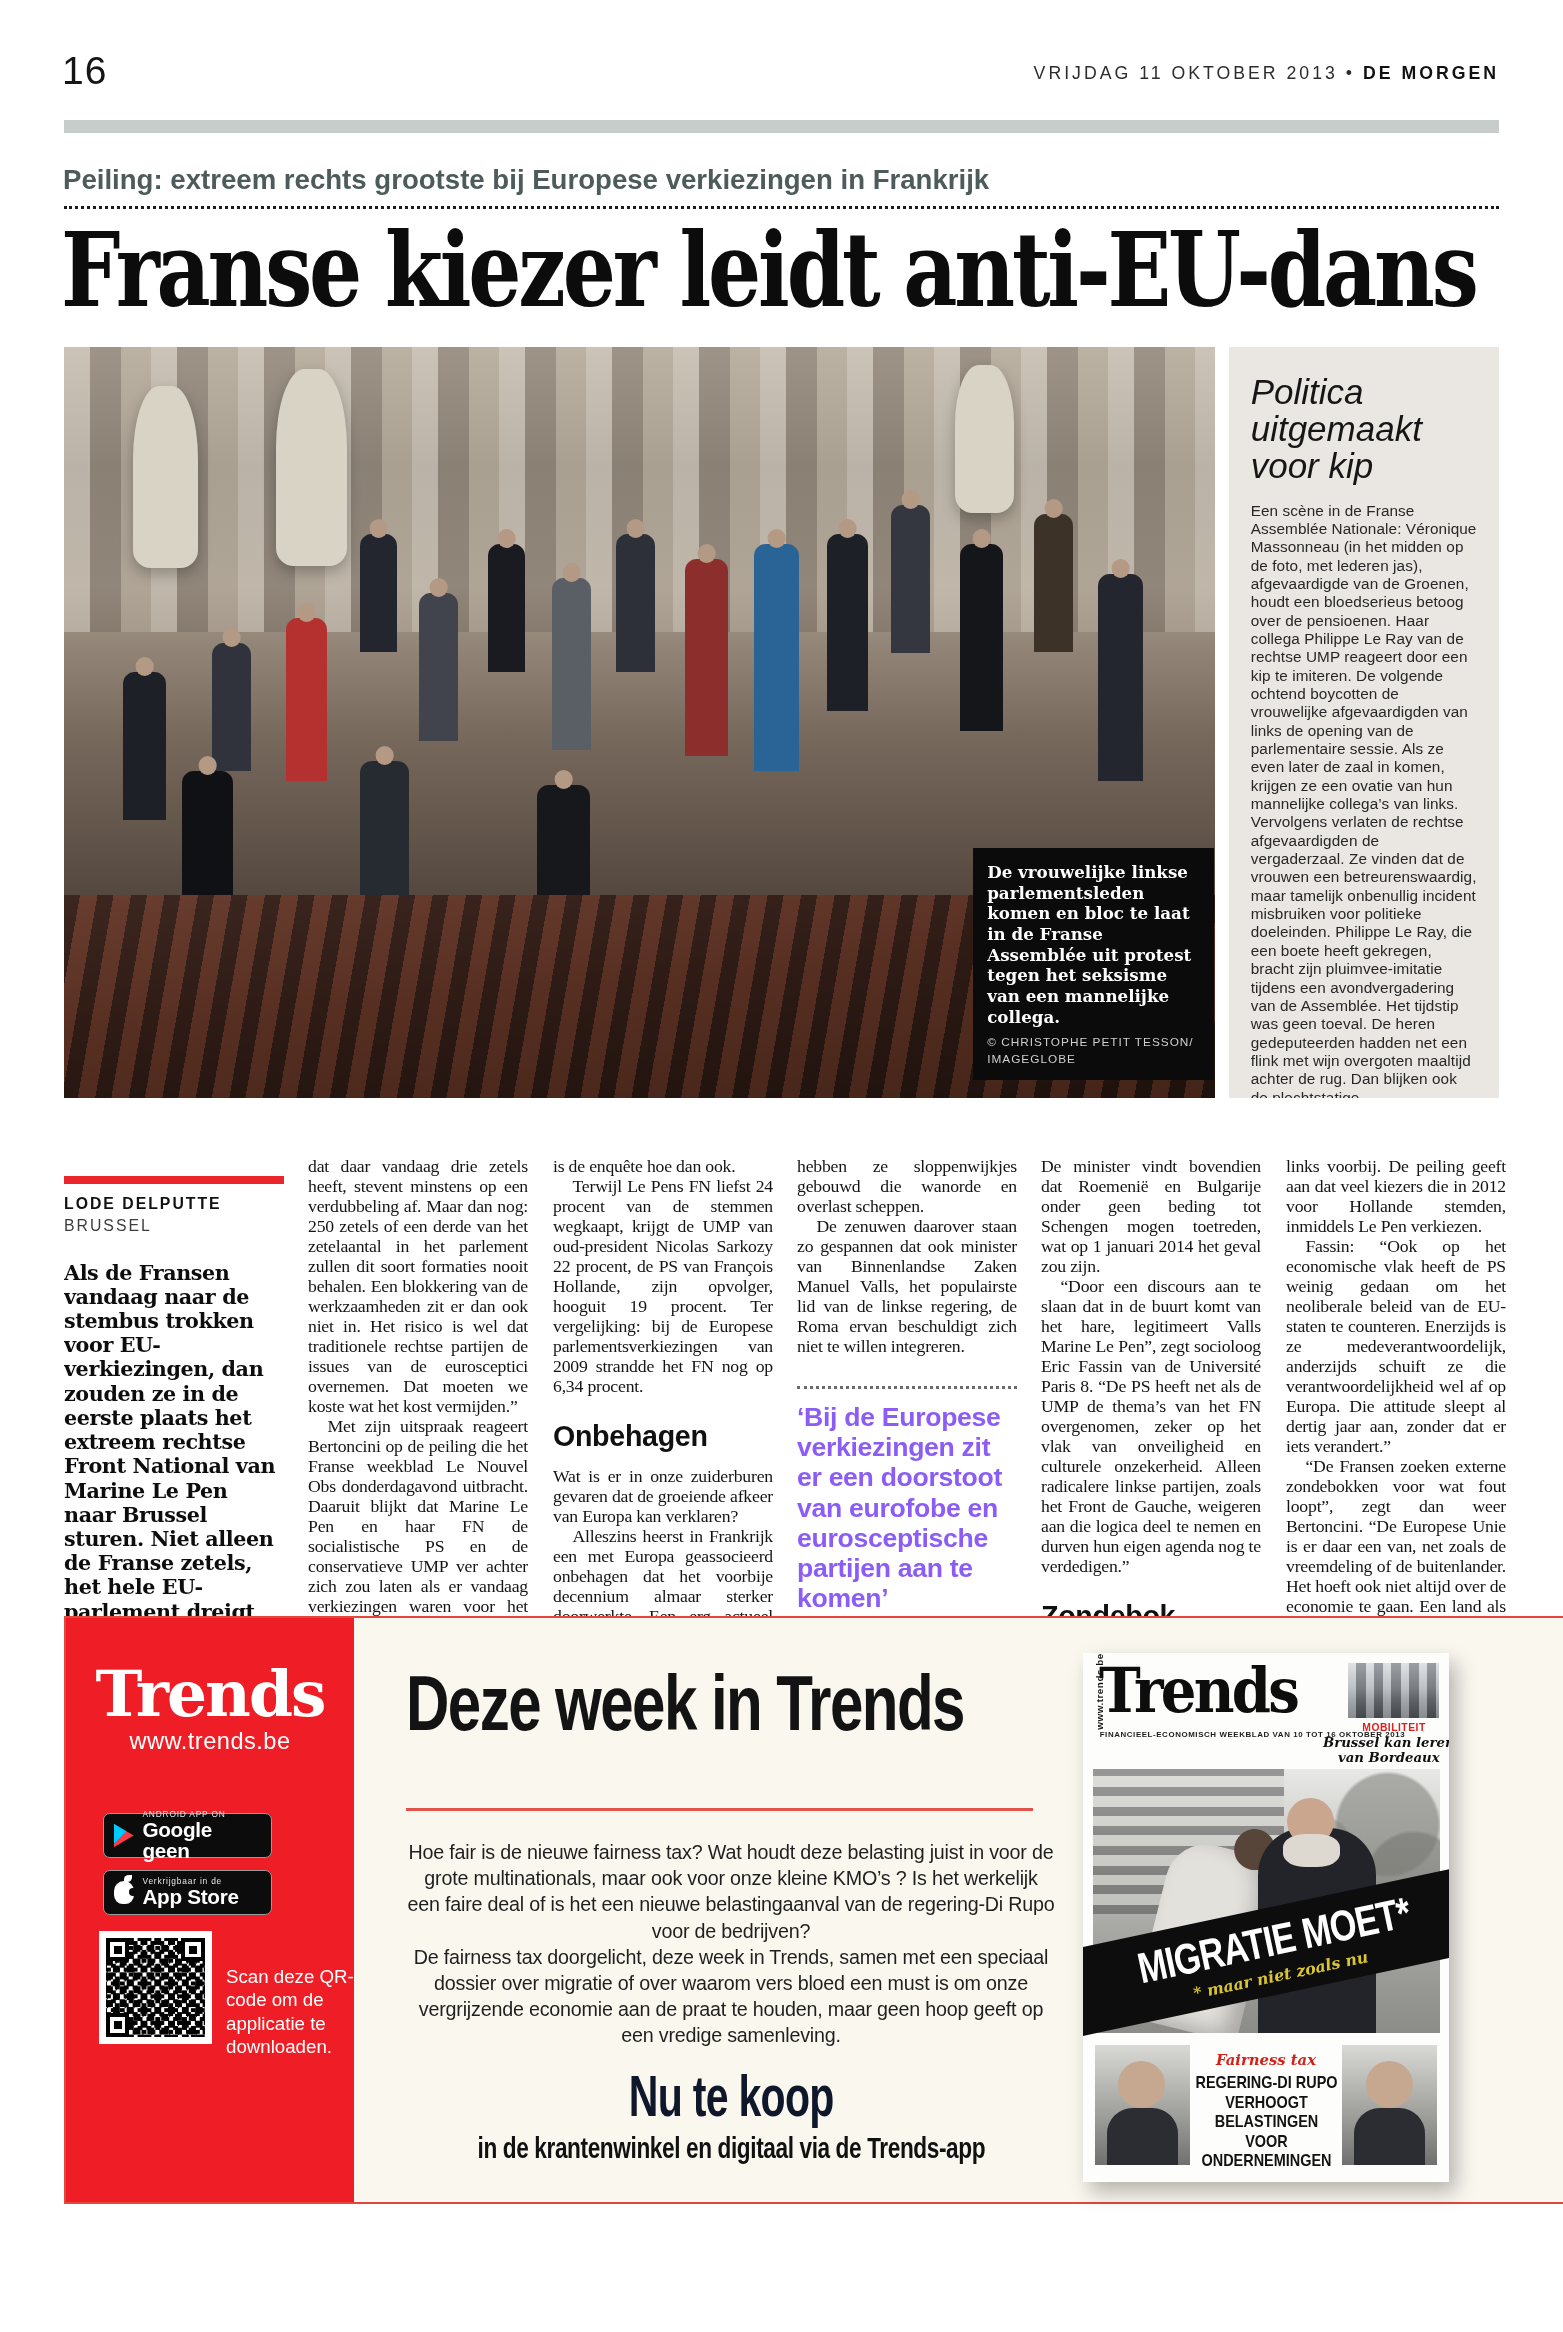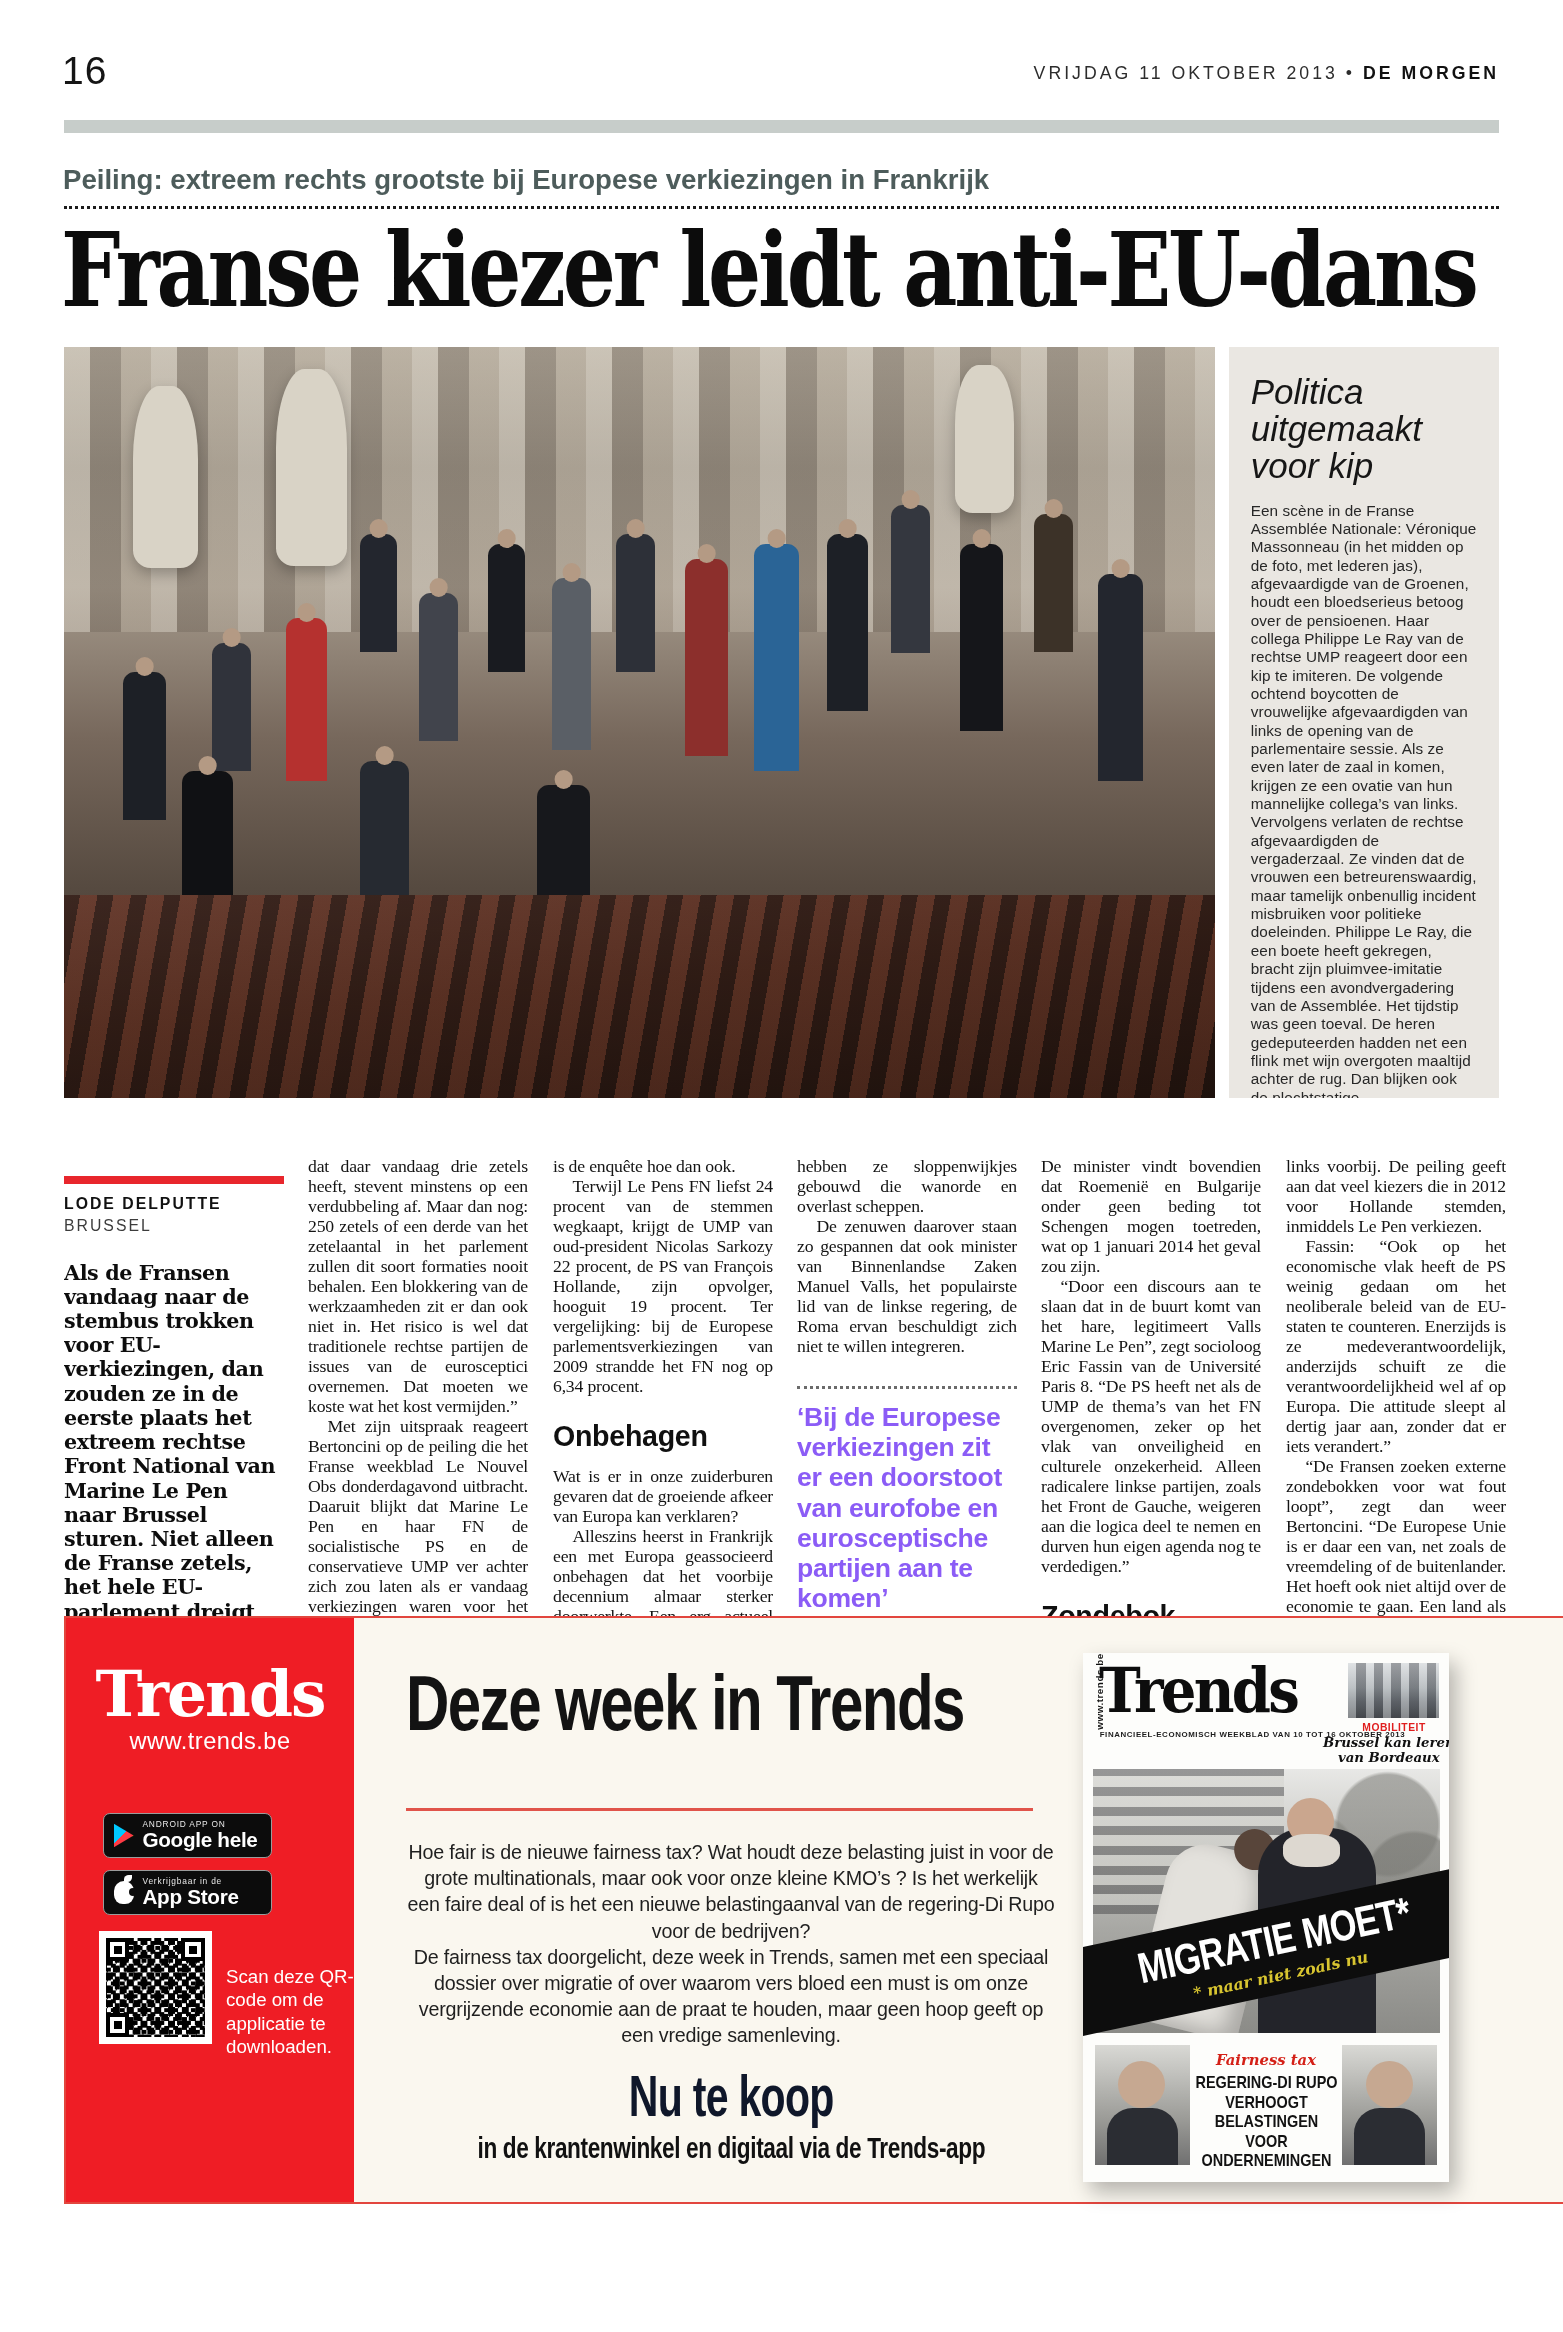--- a/index.html
+++ b/index.html
@@ -171,20 +171,24 @@
     <div class="fig" style="left:763px;top:187px;width:41px;height:177px;background:#1d2026;"></div>
     <div class="fig" style="left:827px;top:158px;width:39px;height:148px;background:#34373f;"></div>
     <div class="fig" style="left:896px;top:197px;width:43px;height:187px;background:#15161a;"></div>
     <div class="fig" style="left:970px;top:167px;width:39px;height:138px;background:#3c3228;"></div>
     <div class="fig" style="left:1034px;top:227px;width:45px;height:207px;background:#23262e;"></div>
     <div class="fig" style="left:118px;top:424px;width:51px;height:138px;background:#101114;"></div>
     <div class="fig" style="left:296px;top:414px;width:49px;height:148px;background:#262a31;"></div>
     <div class="fig" style="left:473px;top:438px;width:53px;height:138px;background:#17181c;"></div>
     <div class="bench abs"></div>
 
+    <div class="abs caption-box">
+      <div class="caption-text">De vrouwelijke linkse parlementsleden komen en bloc te laat in de Franse Assemblée uit protest tegen het seksisme van een mannelijke collega.</div>
+      <div class="caption-credit">© CHRISTOPHE PETIT TESSON/ IMAGEGLOBE</div>
+    </div>
   </div>
 
   <div class="abs sidebar">
     <h2>Politica uitgemaakt voor kip</h2>
     <div class="sbody">Een scène in de Franse Assemblée Nationale: Véronique Massonneau (in het midden op de foto, met lederen jas), afgevaardigde van de Groenen, houdt een bloedserieus betoog over de pensioenen. Haar collega Philippe Le Ray van de rechtse UMP reageert door een kip te imiteren. De volgende ochtend boycotten de vrouwelijke afgevaardigden van links de opening van de parlementaire sessie. Als ze even later de zaal in komen, krijgen ze een ovatie van hun mannelijke collega’s van links. Vervolgens verlaten de rechtse afgevaardigden de vergaderzaal. Ze vinden dat de vrouwen een betreurenswaardig, maar tamelijk onbenullig incident misbruiken voor politieke doeleinden. Philippe Le Ray, die een boete heeft gekregen, bracht zijn pluimvee-imitatie tijdens een avondvergadering van de Assemblée. Het tijdstip was geen toeval. De heren gedeputeerden hadden net een flink met wijn overgoten maaltijd achter de rug. Dan blijken ook de plechtstatige vertegenwoordigers van de Republiek zich te kunnen gedragen als bouwvakkers op een steiger. (VK)</div>
   </div>
 
   <div class="abs col" style="left:64px;">
     <div class="redbar"></div>
     <div class="byline">LODE DELPUTTE</div>
@@ -232,21 +236,21 @@
   <div class="abs ad">
 
     <div class="abs ad-red">
       <div class="abs tr-logo">Trends</div>
       <div class="abs tr-site">www.trends.be</div>
 
       <div class="abs badge" style="top:195px;">
         <div class="play-tri"></div>
         <div class="txt">
           <div class="small">ANDROID APP ON</div>
-          <div class="big">Google hele</div>
+          <div class="big">Google geen</div>
         </div>
       </div>
 
       <div class="abs badge" style="top:252px;">
         <div class="apple"></div>
         <div class="txt">
           <div class="small">Verkrijgbaar in de</div>
           <div class="big">App Store</div>
         </div>
       </div>

